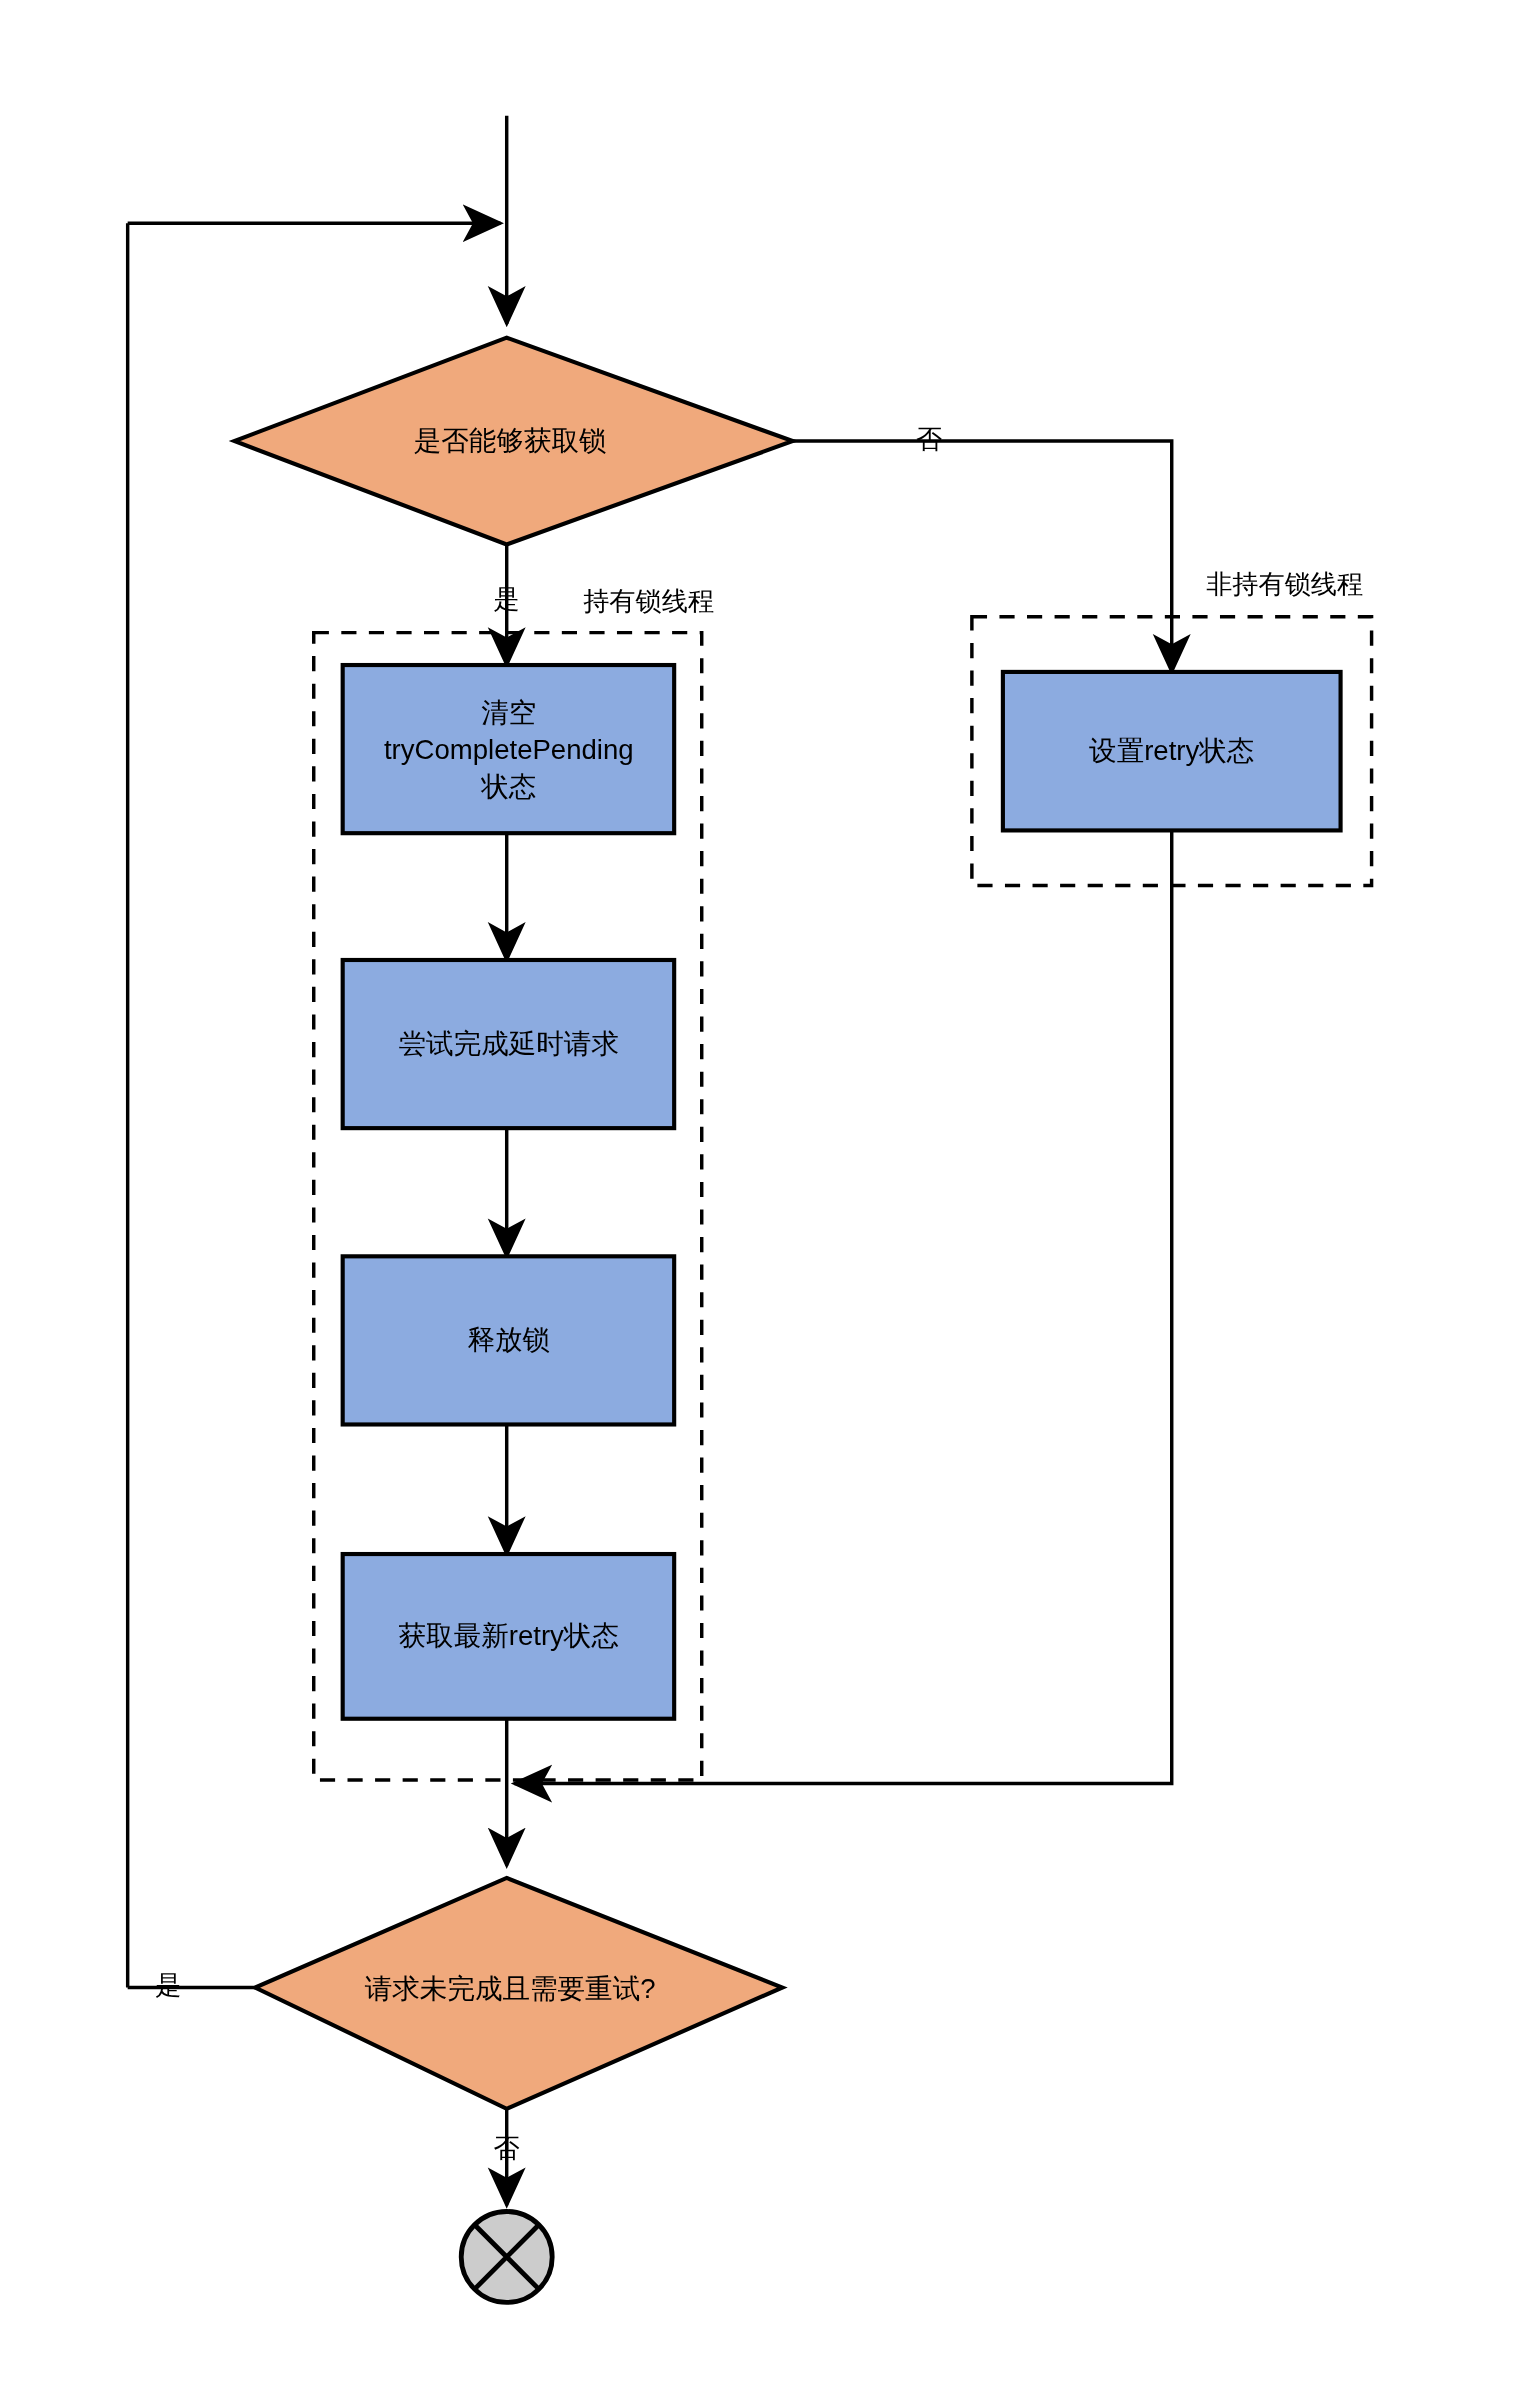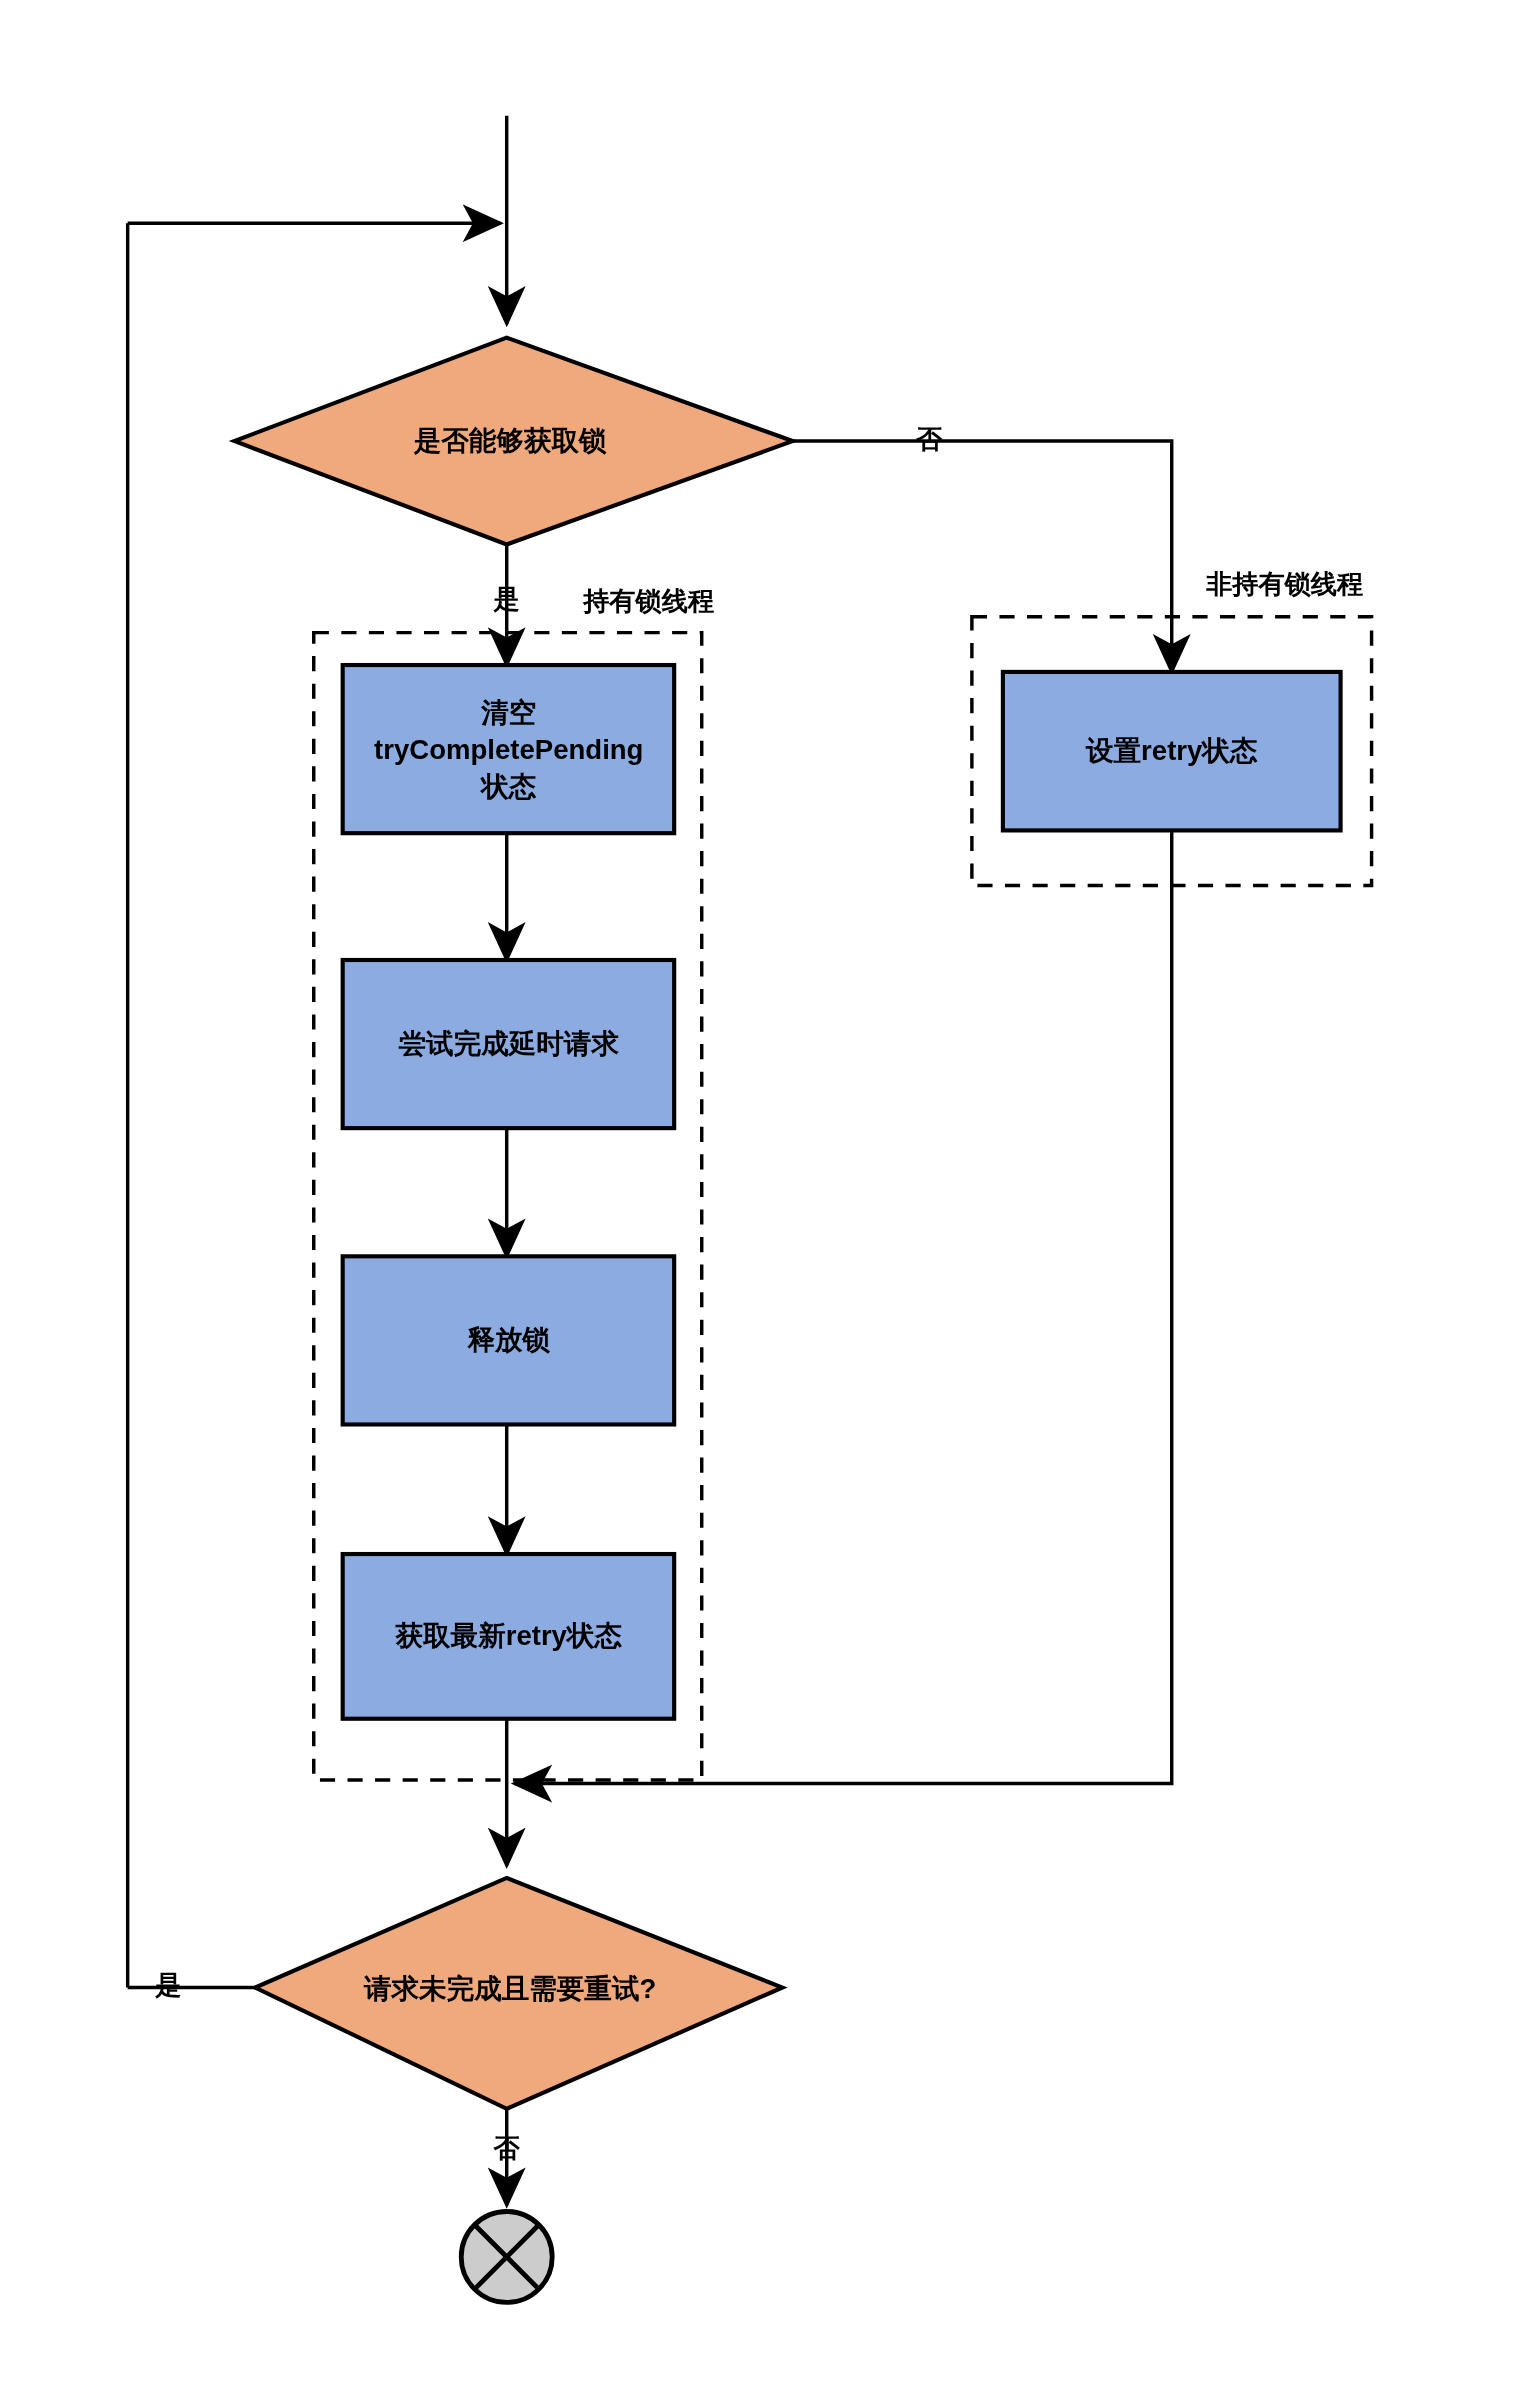--- a/index.html
+++ b/index.html
@@ -10,21 +10,20 @@
   body {
     width: 1522px;
     height: 2401px;
     font-family: "Liberation Sans", "DejaVu Sans", sans-serif;
     overflow: hidden;
   }
   #flow-root {
     position: relative;
     width: 1522px;
     height: 2401px;
-    font-weight: bold;
   }
   svg#flow-svg {
     display: block;
     width: 1522px;
     height: 2401px;
   }
   .node-text {
     font-family: "Liberation Sans", "DejaVu Sans", sans-serif;
     font-size: 40px;
     fill: #000000;

